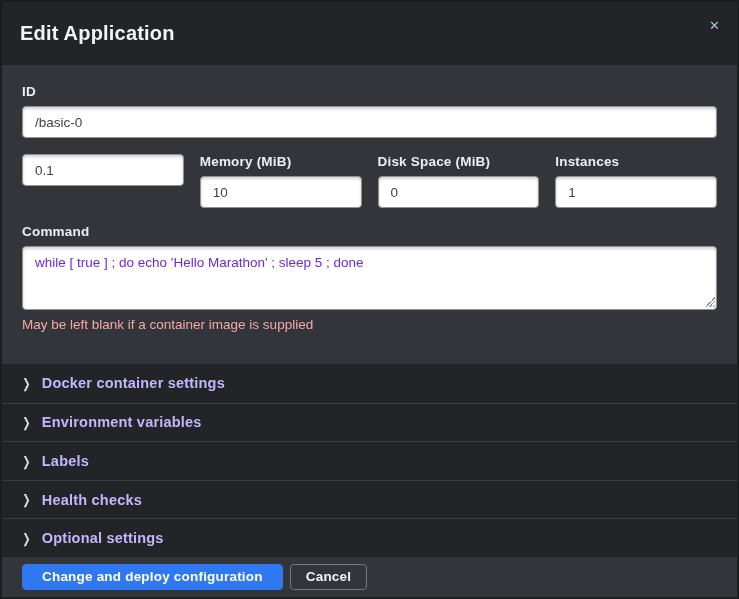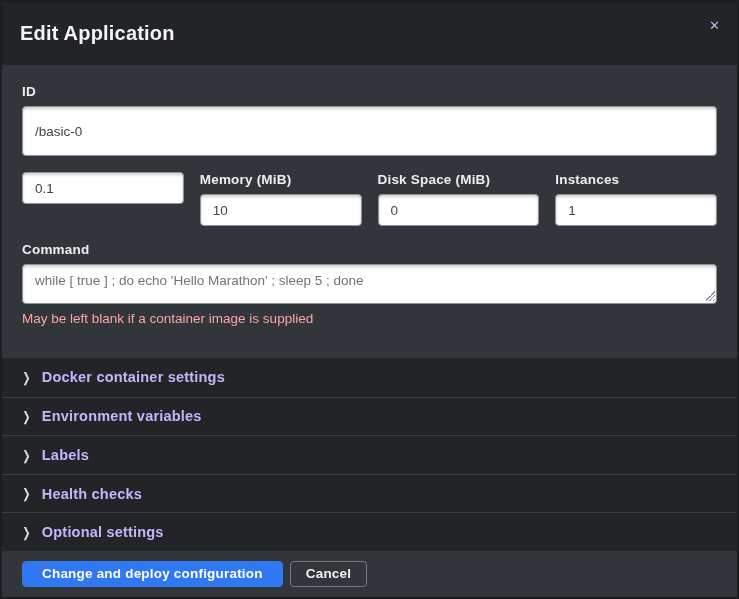--- a/index.html
+++ b/index.html
@@ -48,49 +48,49 @@
   .field-label {
     display: block;
     color: #eceef0;
     font-size: 13.5px;
     font-weight: 700;
     margin-bottom: 7px;
     letter-spacing: .2px;
   }
   .text-input {
     width: 100%;
-    height: 50px;
+    height: 32px;
     background: #ffffff;
     border: 1px solid #8f9296;
     border-radius: 4px;
     padding: 0 12px;
     font-family: "Liberation Sans", "DejaVu Sans", sans-serif;
     font-size: 13.5px;
     color: #3f4347;
     box-shadow: inset 0 2px 3px rgba(0,0,0,.18);
   }
   .resource-grid {
     display: grid;
     grid-template-columns: repeat(4, 1fr);
     column-gap: 16px;
     margin-bottom: 16px;
   }
   .resource-grid .text-input { height: 32px; }
   .textarea-wrap { position: relative; }
   .command-textarea {
     display: block;
     width: 100%;
-    height: 40px;
+    height: 64px;
     background: #ffffff;
     border: 1px solid #8f9296;
     border-radius: 4px;
     padding: 8px 12px;
     font-family: "Liberation Sans", "DejaVu Sans", sans-serif;
     font-size: 13.5px;
-    color: #737373;
+    color: #6d28d9;
     box-shadow: inset 0 2px 3px rgba(0,0,0,.18);
     resize: none;
     overflow: hidden;
   }
   .resize-grip {
     position: absolute;
     right: 2px; bottom: 3px;
     width: 10px; height: 10px;
     background:
       linear-gradient(135deg,

